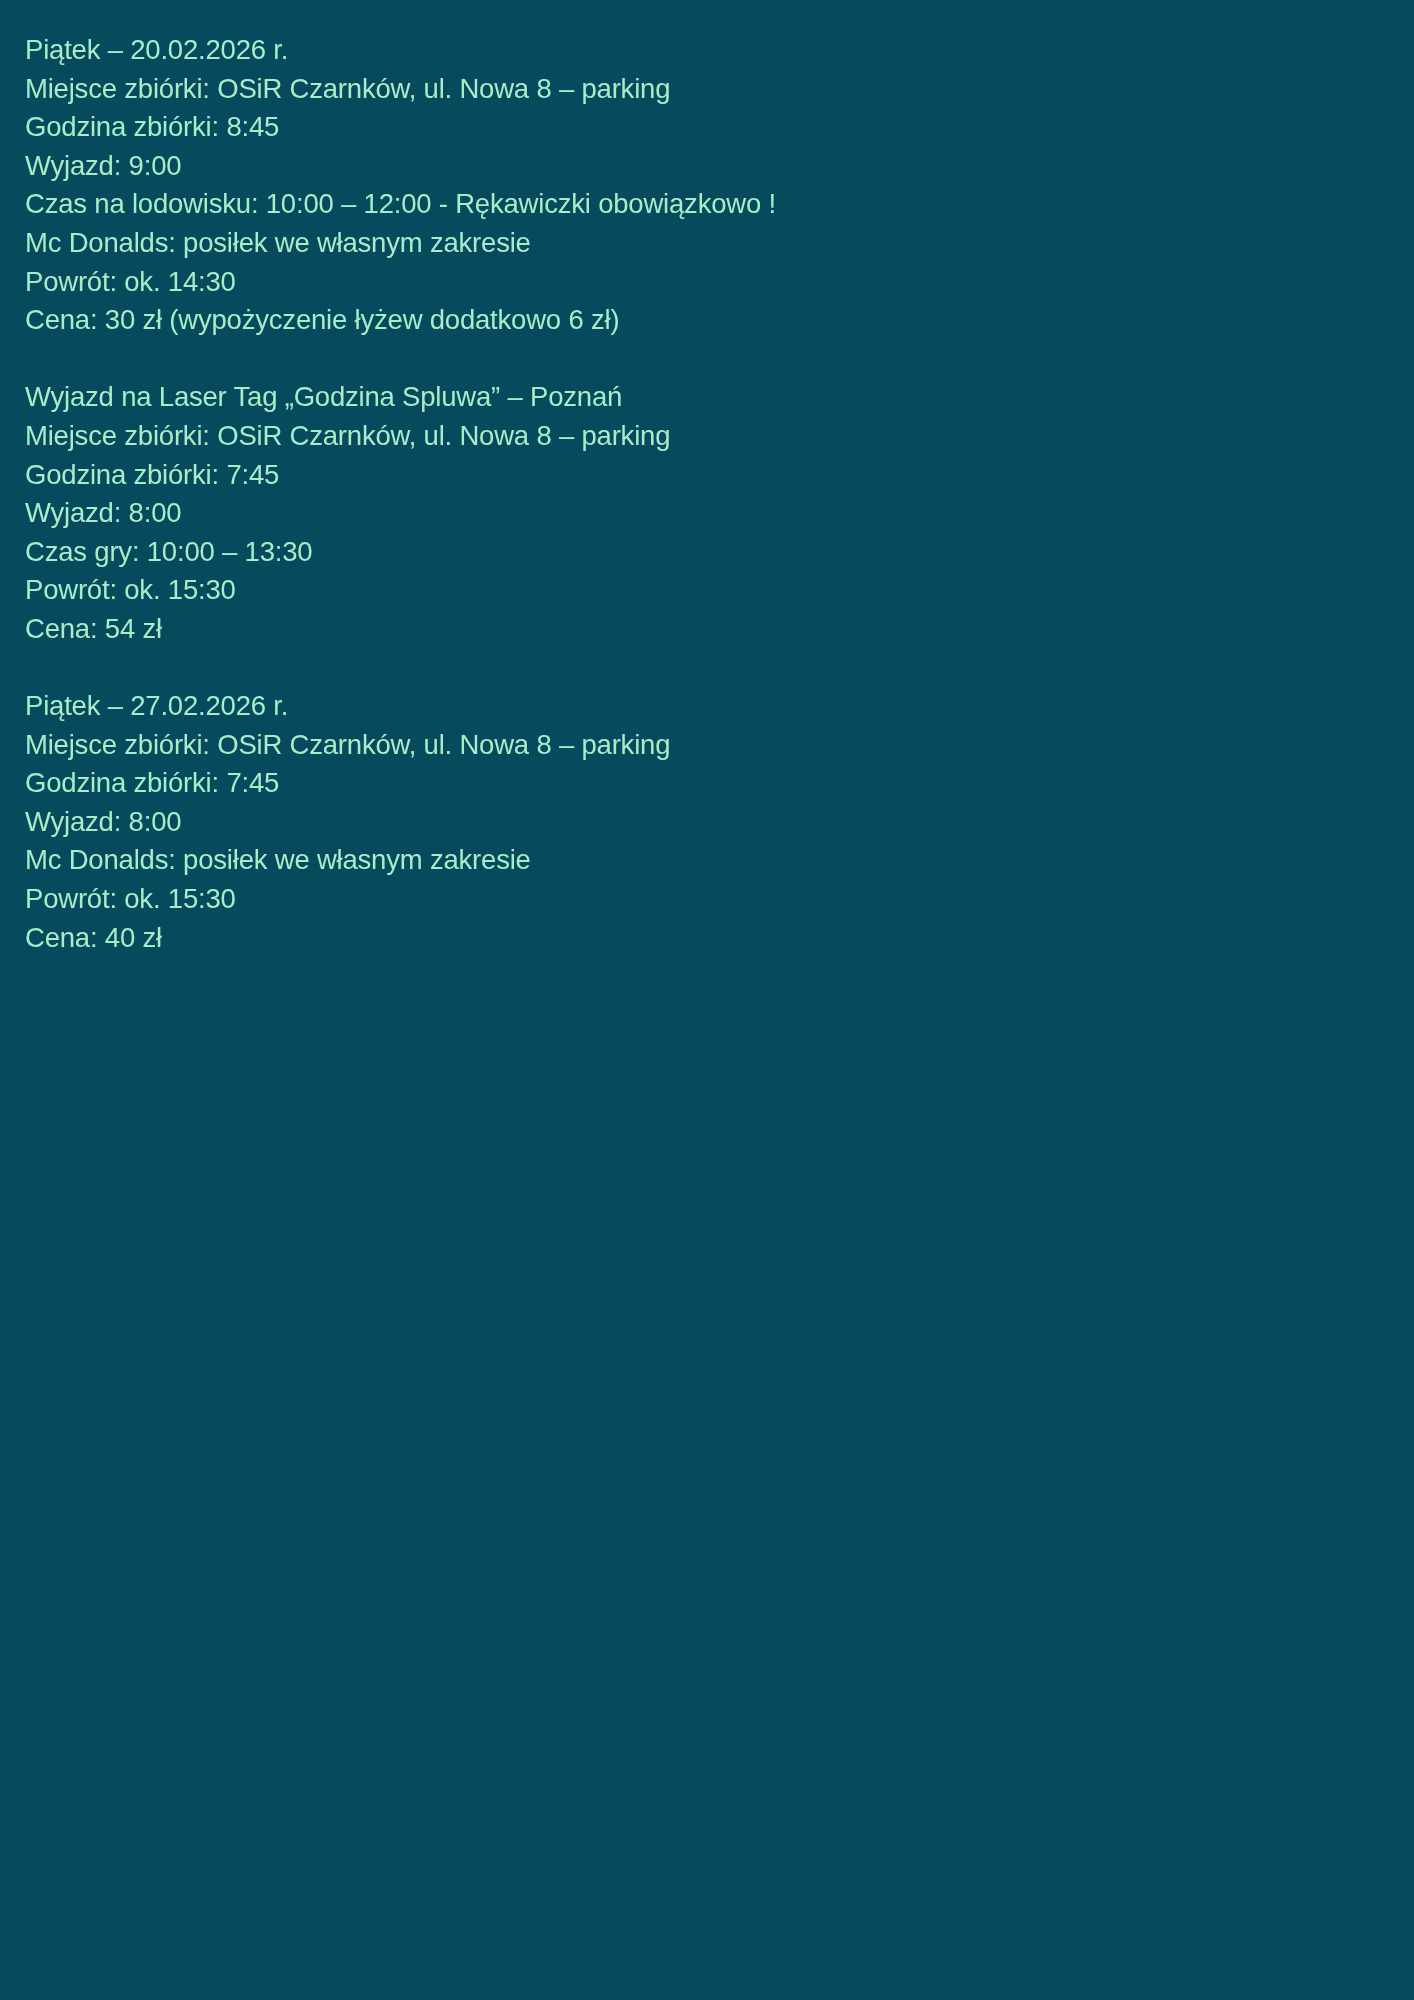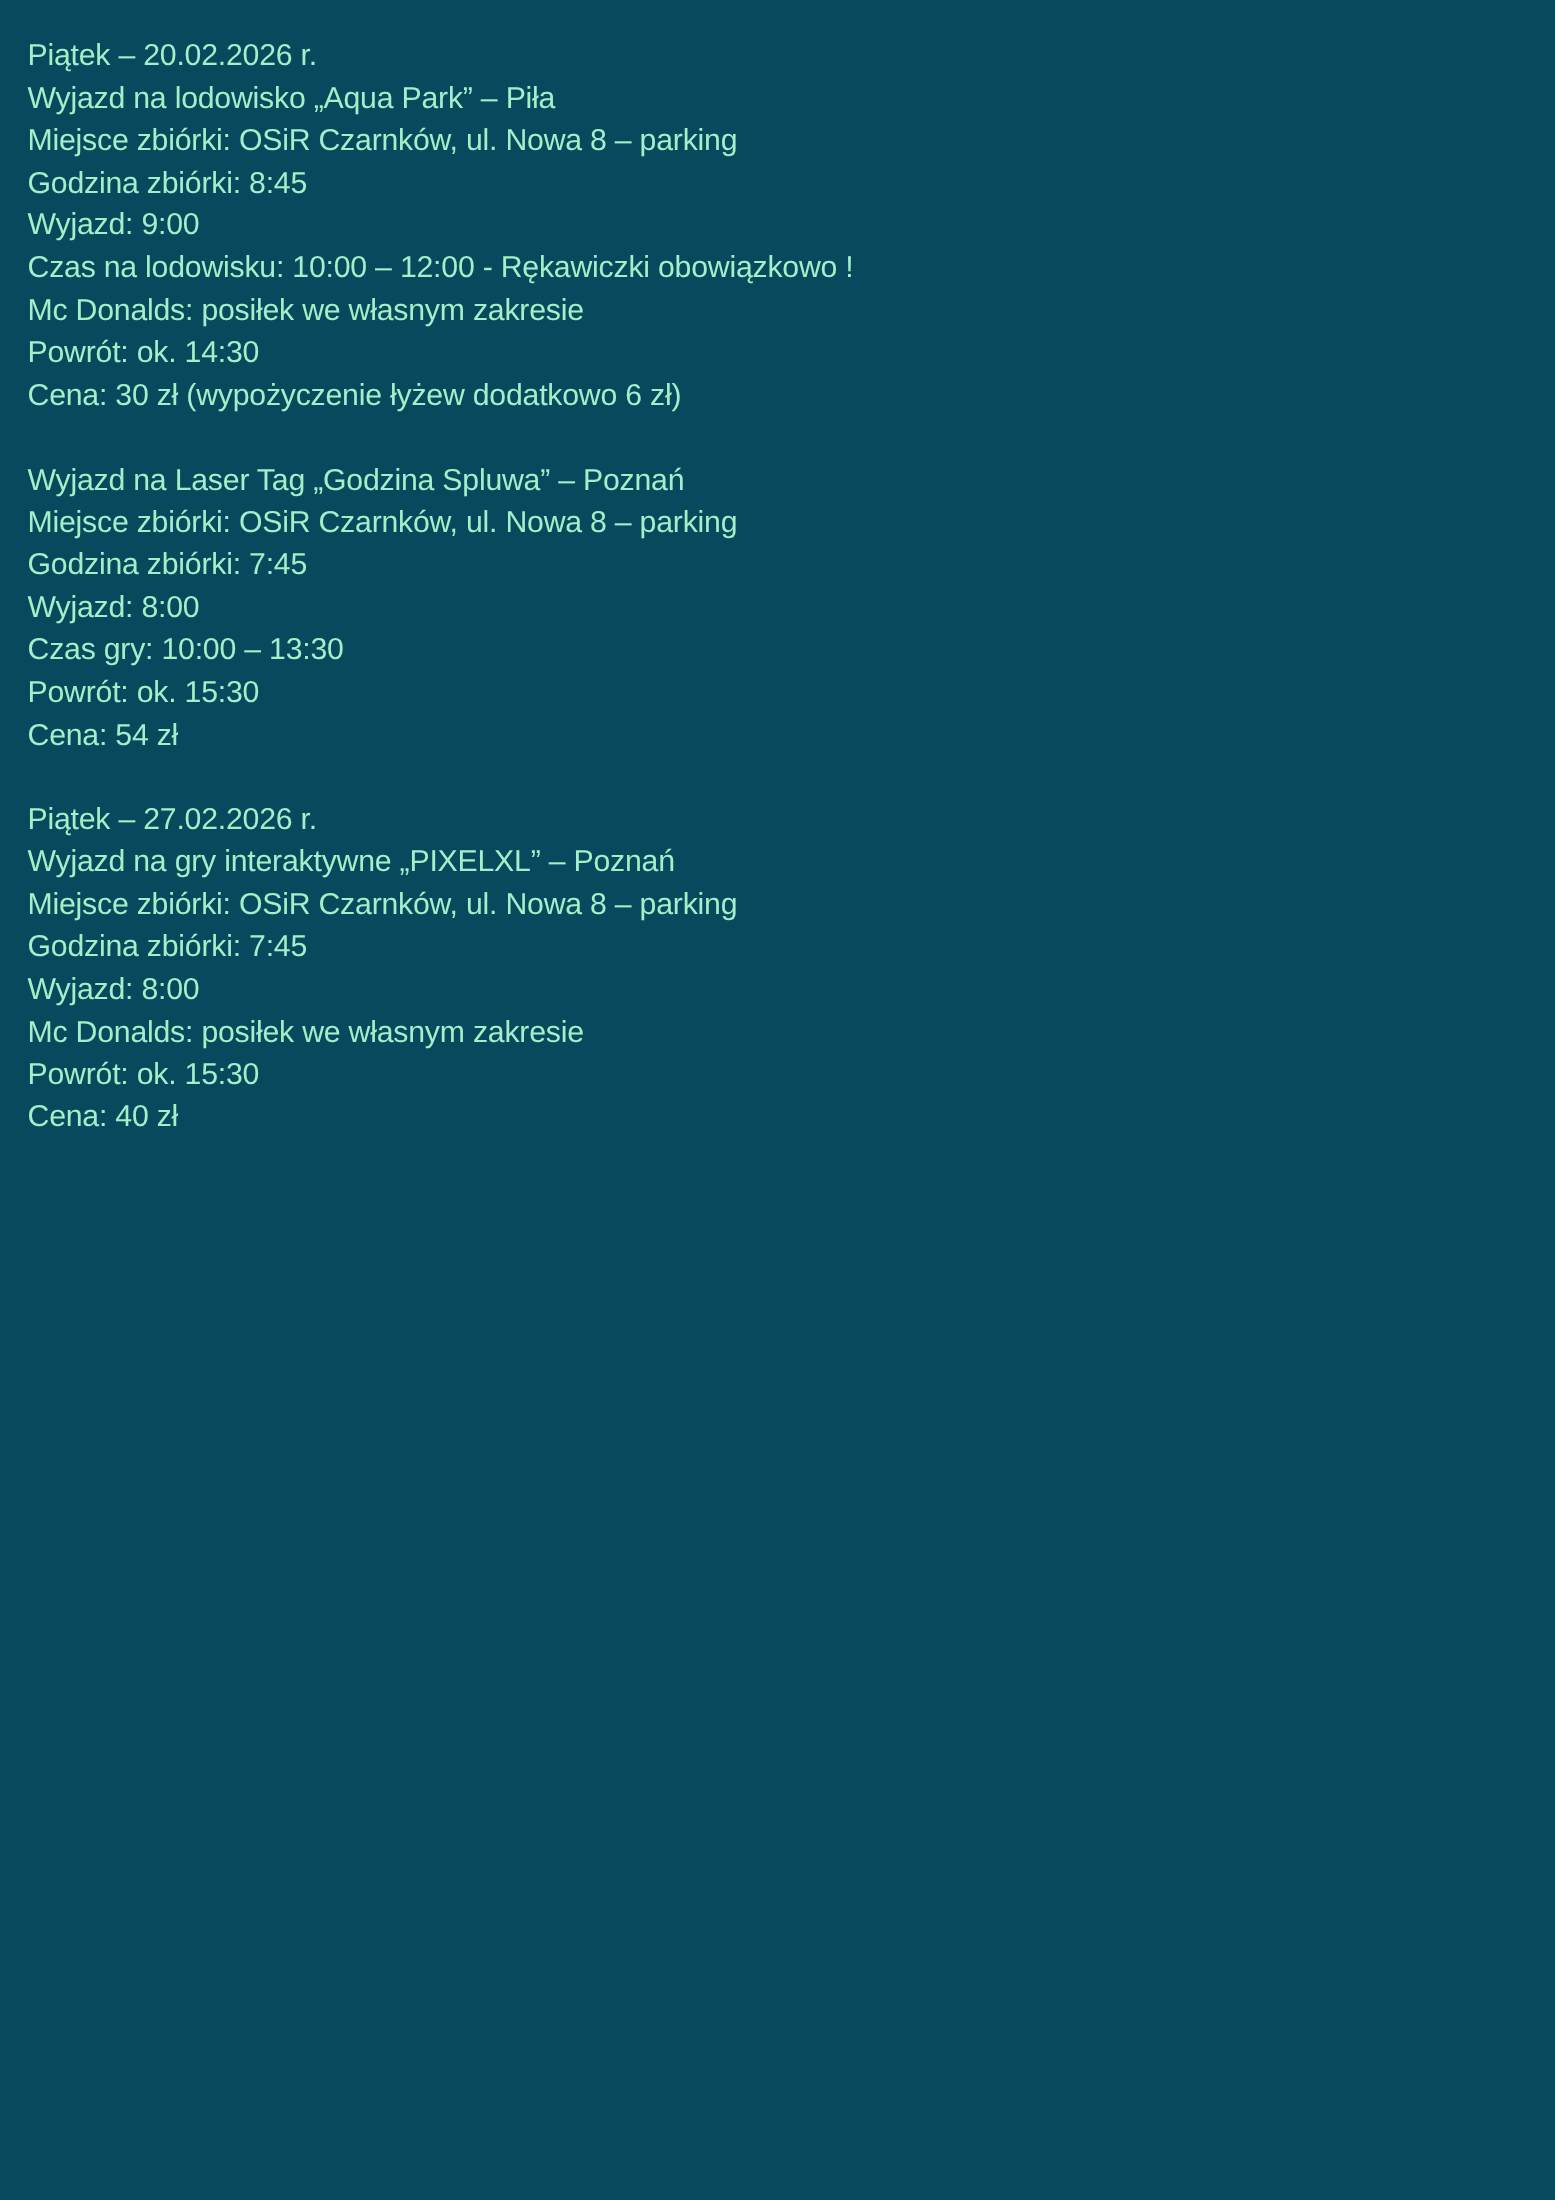--- a/index.html
+++ b/index.html
@@ -32,21 +32,20 @@
     white-space: nowrap;
   }
 </style>
 </head>
 <body>
 
 <main class="document">
 
   <section class="trip">
     <div class="line">Piątek – 20.02.2026 r.</div>
-    <div class="line">Wyjazd na lodowisko „Aqua Park” – Piła</div>
     <div class="line">Miejsce zbiórki: OSiR Czarnków, ul. Nowa 8 – parking</div>
     <div class="line">Godzina zbiórki: 8:45</div>
     <div class="line">Wyjazd: 9:00</div>
     <div class="line">Czas na lodowisku: 10:00 – 12:00 - Rękawiczki obowiązkowo !</div>
     <div class="line">Mc Donalds: posiłek we własnym zakresie</div>
     <div class="line">Powrót: ok. 14:30</div>
     <div class="line">Cena: 30 zł (wypożyczenie łyżew dodatkowo 6 zł)</div>
   </section>
 
   <section class="trip">
@@ -54,21 +53,20 @@
     <div class="line">Miejsce zbiórki: OSiR Czarnków, ul. Nowa 8 – parking</div>
     <div class="line">Godzina zbiórki: 7:45</div>
     <div class="line">Wyjazd: 8:00</div>
     <div class="line">Czas gry: 10:00 – 13:30</div>
     <div class="line">Powrót: ok. 15:30</div>
     <div class="line">Cena: 54 zł</div>
   </section>
 
   <section class="trip">
     <div class="line">Piątek – 27.02.2026 r.</div>
-    <div class="line">Wyjazd na gry interaktywne „PIXELXL” – Poznań</div>
     <div class="line">Miejsce zbiórki: OSiR Czarnków, ul. Nowa 8 – parking</div>
     <div class="line">Godzina zbiórki: 7:45</div>
     <div class="line">Wyjazd: 8:00</div>
     <div class="line">Mc Donalds: posiłek we własnym zakresie</div>
     <div class="line">Powrót: ok. 15:30</div>
     <div class="line">Cena: 40 zł</div>
   </section>
 
 </main>
 

